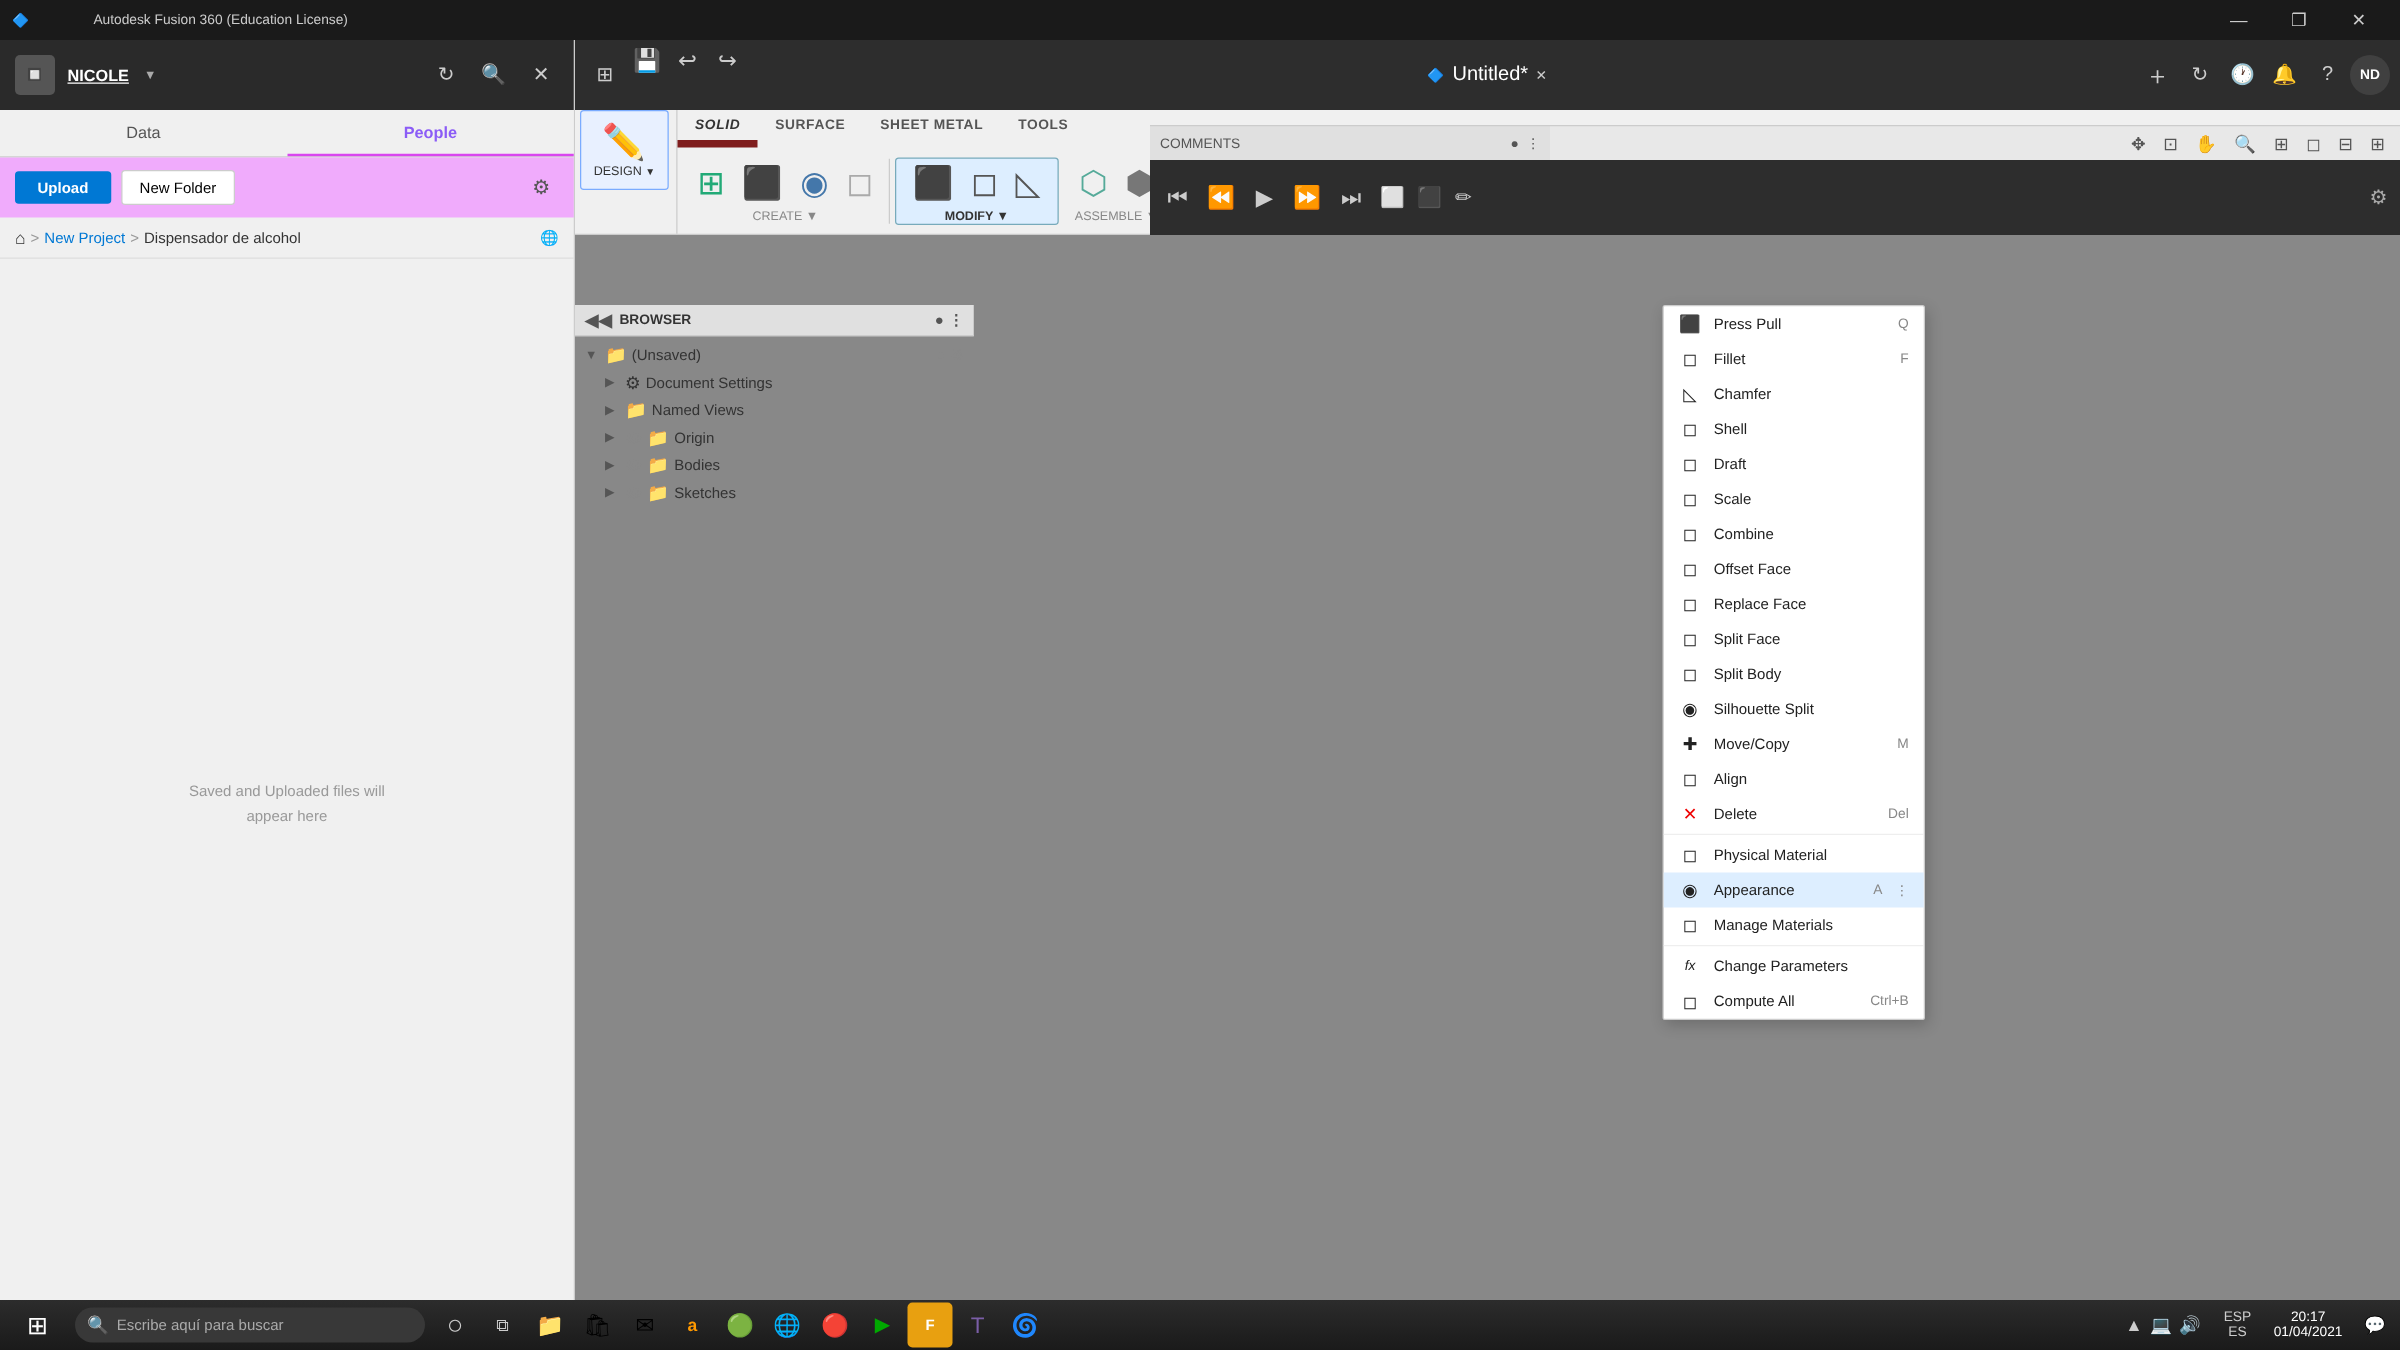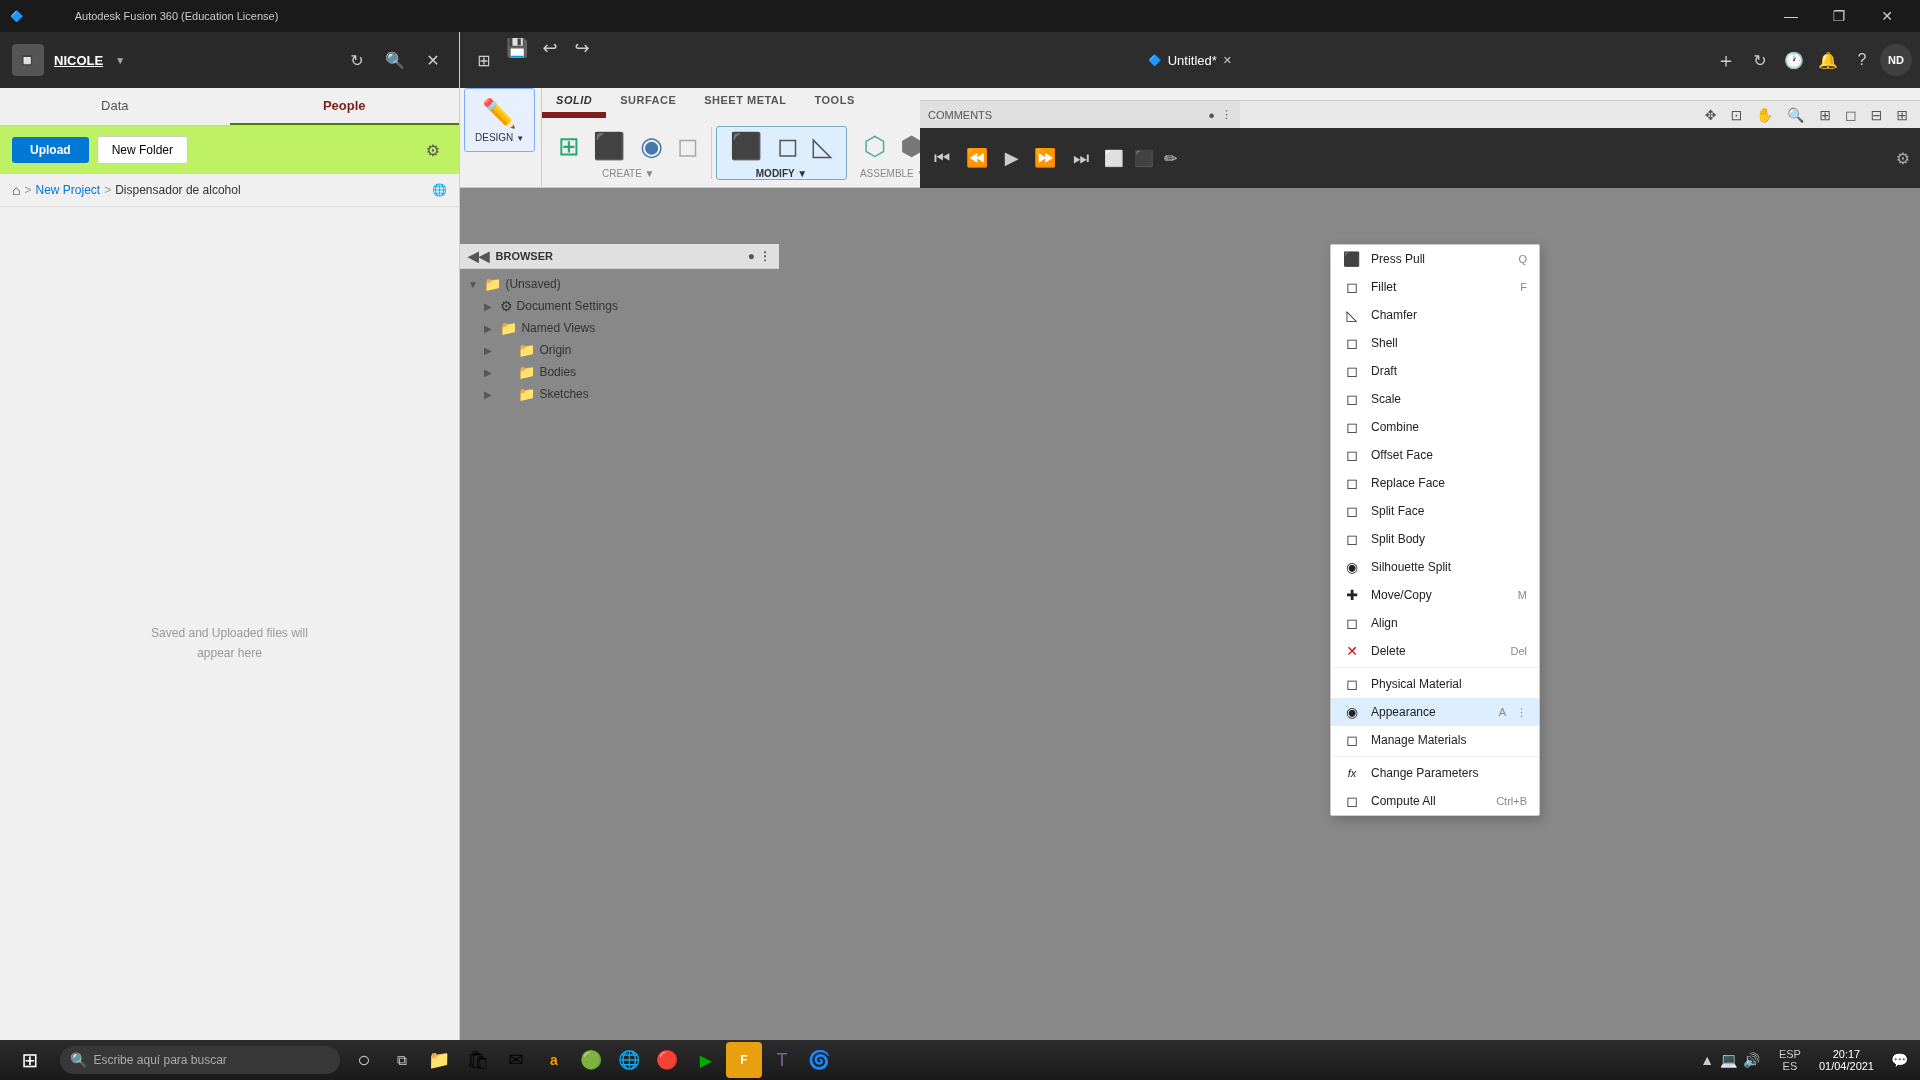--- a/index.html
+++ b/index.html
@@ -24,23 +24,23 @@
       height: 56px; background: #2a2a2a; display: flex; align-items: center; padding: 0 12px; gap: 10px;
     }
     .avatar-btn { width: 32px; height: 32px; background: #555; border-radius: 4px; display: flex; align-items: center; justify-content: center; color: #fff; font-size: 10px; cursor: pointer; }
     .username { color: #fff; font-size: 13px; font-weight: 600; cursor: pointer; text-decoration: underline; }
     .chevron { color: #aaa; font-size: 10px; margin-left: 2px; }
     .header-spacer { flex: 1; }
     .icon-btn { width: 28px; height: 28px; display: flex; align-items: center; justify-content: center; color: #ccc; cursor: pointer; font-size: 16px; }
 
     #tab-bar { display: flex; height: 38px; background: #f0f0f0; border-bottom: 1px solid #ccc; }
     .tab { flex: 1; display: flex; align-items: center; justify-content: center; cursor: pointer; font-size: 13px; color: #555; border-bottom: 2px solid transparent; }
-    .tab.active { color: #7f1d1d; font-weight: 600; border-bottom: 2px solid #4d7c0f; }
-
-    #action-bar { padding: 10px 12px; display: flex; align-items: center; gap: 8px; background: #bef264; }
+    .tab.active { color: #8b5cf6; font-weight: 600; border-bottom: 2px solid #d946ef; }
+
+    #action-bar { padding: 10px 12px; display: flex; align-items: center; gap: 8px; background: #f0abfc; }
     .btn-upload { background: #0078d4; color: #fff; border: none; padding: 6px 18px; border-radius: 3px; cursor: pointer; font-size: 12px; font-weight: 600; }
     .btn-new-folder { background: #fff; border: 1px solid #ccc; padding: 6px 14px; border-radius: 3px; cursor: pointer; font-size: 12px; }
     .settings-icon { width: 28px; height: 28px; display: flex; align-items: center; justify-content: center; cursor: pointer; color: #555; font-size: 16px; margin-left: auto; }
 
     #breadcrumb { padding: 8px 12px; display: flex; align-items: center; gap: 4px; font-size: 12px; color: #555; border-bottom: 1px solid #ddd; }
     .breadcrumb-home { font-size: 14px; cursor: pointer; color: #333; }
     .breadcrumb-sep { color: #999; }
     .breadcrumb-link { color: #0078d4; cursor: pointer; }
     .breadcrumb-current { color: #333; }
     .globe-icon { margin-left: auto; cursor: pointer; color: #555; }
@@ -227,21 +227,21 @@
 
   <div id="toolbar" style="position:relative;">
     <div class="tb-icon-btn">⊞</div>
     <div class="tb-tab-group">
       <div class="tb-icon-btn" style="font-size:18px;">💾</div>
       <div class="tb-icon-btn" style="font-size:18px;">↩</div>
       <div class="tb-icon-btn" style="font-size:18px;">↪</div>
     </div>
     <div class="tab-title">
       <span>🔷</span>
-      <span style="color:#fff;font-size:13px;">Untitled*</span>
+      <span style="color:#fff;font-size:16px;">Untitled*</span>
       <span>✕</span>
     </div>
     <div class="tb-spacer"></div>
     <div class="tb-icon-btn" style="font-size:20px;">＋</div>
     <div class="tb-icon-btn">↻</div>
     <div class="tb-icon-btn">🕐</div>
     <div class="tb-icon-btn">🔔</div>
     <div class="tb-icon-btn">?</div>
     <div class="tb-icon-btn" style="background:#404040;border-radius:50%;color:#fff;font-weight:700;font-size:11px;">ND</div>
   </div>

